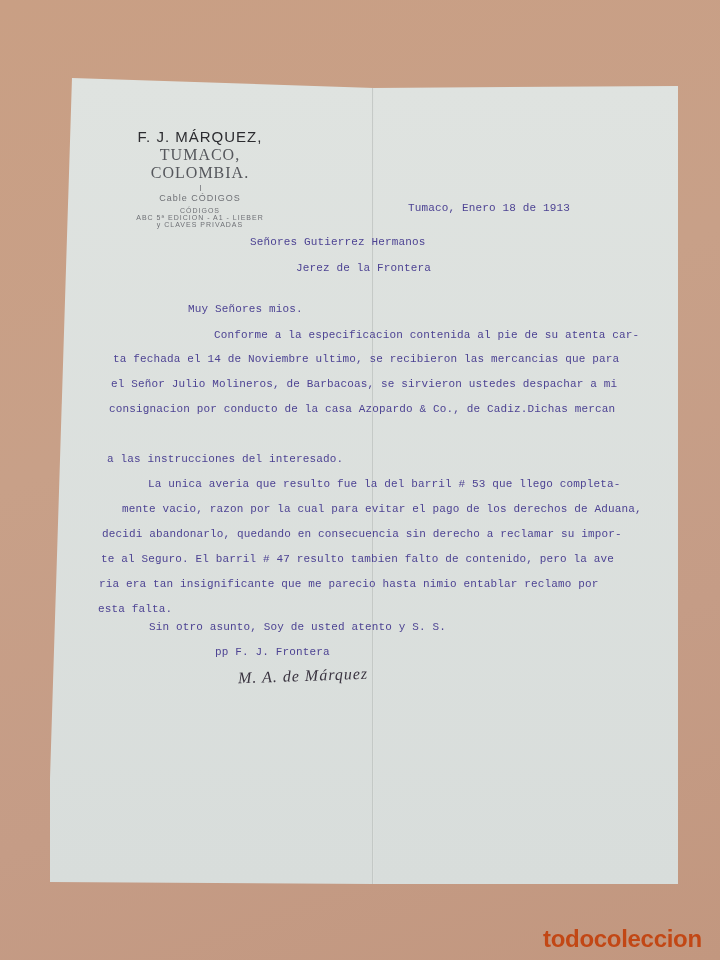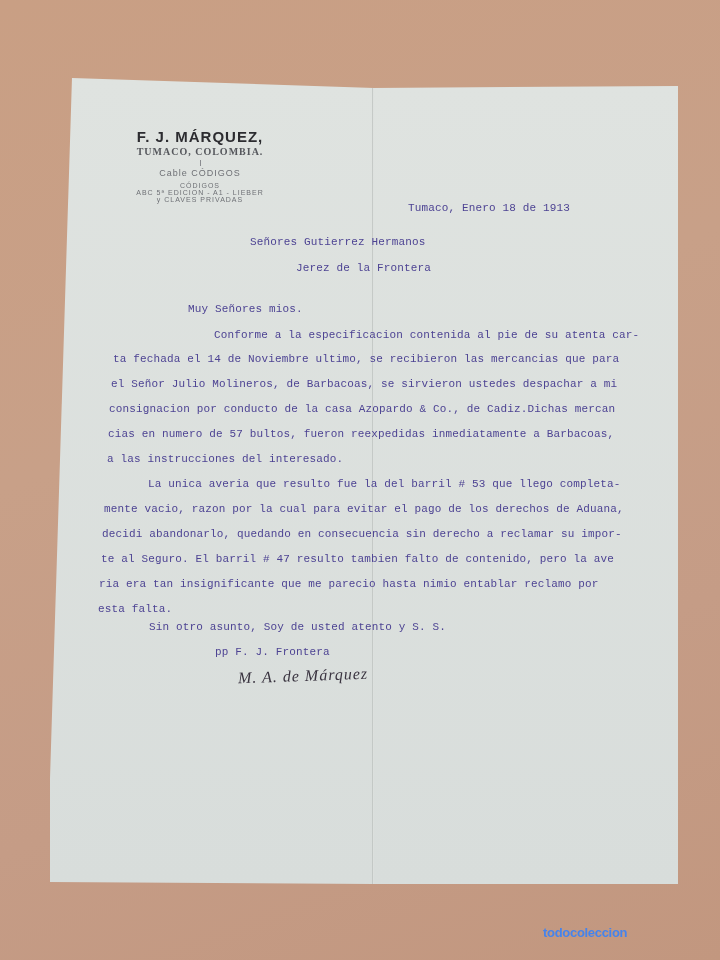--- a/index.html
+++ b/index.html
@@ -32,26 +32,26 @@
     position: absolute; left: 372px; top: 88px; width: 2px; height: 796px;
     background: linear-gradient(90deg, rgba(170,175,172,0.7), rgba(240,243,241,0.6));
   }
   .content {
     position: absolute; left: 0; top: 0; width: 720px; height: 960px;
     color: #4b3f8a;
   }
   .letterhead { position: absolute; left: 110px; top: 128px; width: 180px; text-align: center; }
   .lh-name {
     font-family: "Liberation Sans", "DejaVu Sans", sans-serif;
-    font-weight: bold; font-size: 15px; letter-spacing: 1px; color: #2c2c30;
+    font-weight: normal; font-size: 15px; letter-spacing: 1px; color: #2c2c30;
     margin: 0;
   }
   .lh-city {
     font-family: "Liberation Serif", "DejaVu Serif", serif;
-    font-weight: bold; font-size: 10px; letter-spacing: 1px; color: #55575c; margin-top: 1px;
+    font-weight: normal; font-size: 16px; letter-spacing: 1px; color: #55575c; margin-top: 1px;
   }
   .lh-rule { width: 1px; height: 6px; margin: 3px auto 2px; background: #8a8c90; }
   .lh-cable, .lh-codes, .lh-codes2, .lh-codes3 {
     font-family: "Liberation Sans", "DejaVu Sans", sans-serif;
     color: #6e7075; letter-spacing: 1px;
   }
   .lh-cable { font-size: 9px; margin-top: 2px; }
   .lh-codes { font-size: 7px; margin-top: 4px; }
   .lh-codes2 { font-size: 7px; }
   .lh-codes3 { font-size: 7px; }
@@ -59,21 +59,21 @@
   .typed { position: absolute; font-size: 11px; white-space: nowrap; letter-spacing: 0.15px; color: #4d4393; }
   .signature {
     position: absolute; left: 238px; top: 667px;
     font-family: "Liberation Serif", "DejaVu Serif", serif;
     font-style: italic; font-size: 16px; color: #3a3440; letter-spacing: 1px;
     transform: rotate(-2deg);
   }
   .watermark {
     position: absolute; left: 543px; top: 925px;
     font-family: "Liberation Sans", "DejaVu Sans", sans-serif;
-    font-weight: bold; font-size: 13px; color: #3b82f6; letter-spacing: -0.3px;
+    font-weight: bold; font-size: 24px; color: #c2410c; letter-spacing: -0.3px;
     opacity: 0.92;
   }
 </style>
 </head>
 <body>
 
 <div class="paper">
   <div class="sheet sheet-left"></div>
   <div class="sheet sheet-right"></div>
   <div class="fold"></div>
@@ -93,24 +93,23 @@
   <div class="typed" style="left:408px; top:202px;">Tumaco, Enero 18 de 1913</div>
   <div class="typed" style="left:250px; top:236px;">Señores Gutierrez Hermanos</div>
   <div class="typed" style="left:296px; top:262px;">Jerez de la Frontera</div>
 
   <div class="typed" style="left:152px; top:303px;padding-left:36px;">Muy Señores mios.</div>
 
   <div class="typed" style="left:214px; top:329px;">Conforme a la especificacion contenida al pie de su atenta car-</div>
   <div class="typed" style="left:113px; top:353px;">ta fechada el 14 de Noviembre ultimo, se recibieron las mercancias que para</div>
   <div class="typed" style="left:111px; top:378px;">el Señor Julio Molineros, de Barbacoas, se sirvieron ustedes despachar a mi</div>
   <div class="typed" style="left:109px; top:403px;">consignacion por conducto de la casa Azopardo &amp; Co., de Cadiz.Dichas mercan</div>
-  <div class="typed" style="left:108px; top:428px;">cias en numero de 57 bultos, fueron reexpedidas inmediatamente a Barbacoas,</div>
   <div class="typed" style="left:107px; top:453px;">a las instrucciones del interesado.</div>
   <div class="typed" style="left:148px; top:478px;">La unica averia que resulto fue la del barril # 53 que llego completa-</div>
-  <div class="typed" style="left:104px; top:503px;">mente vacio, razon por la cual para evitar el pago de los derechos de Aduana,</div>
+  <div class="typed" style="left:122px; top:503px;">mente vacio, razon por la cual para evitar el pago de los derechos de Aduana,</div>
   <div class="typed" style="left:102px; top:528px;">decidi abandonarlo, quedando en consecuencia sin derecho a reclamar su impor-</div>
   <div class="typed" style="left:101px; top:553px;">te al Seguro. El barril # 47 resulto tambien falto de contenido, pero la ave</div>
   <div class="typed" style="left:99px; top:578px;">ria era tan insignificante que me parecio hasta nimio entablar reclamo por</div>
   <div class="typed" style="left:98px; top:603px;">esta falta.</div>
 
   <div class="typed" style="left:149px; top:621px;">Sin otro asunto, Soy de usted atento y S. S.</div>
   <div class="typed" style="left:215px; top:646px;">pp F. J. Frontera</div>
   <div class="signature">M. A. de Márquez</div>
 </div>
 

